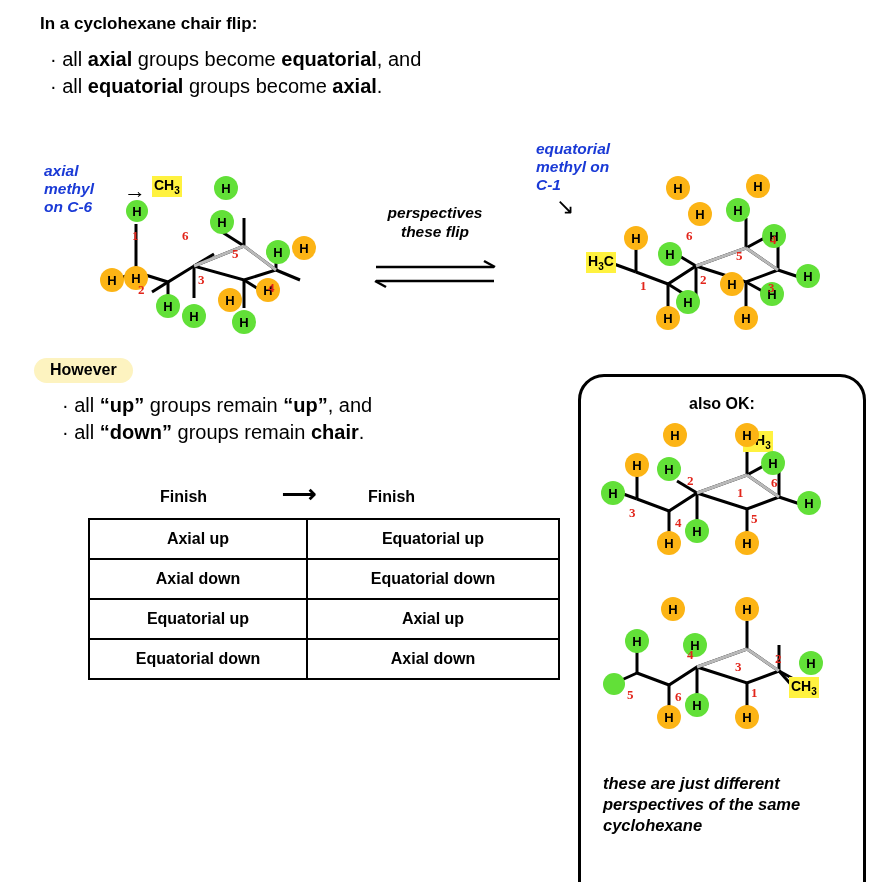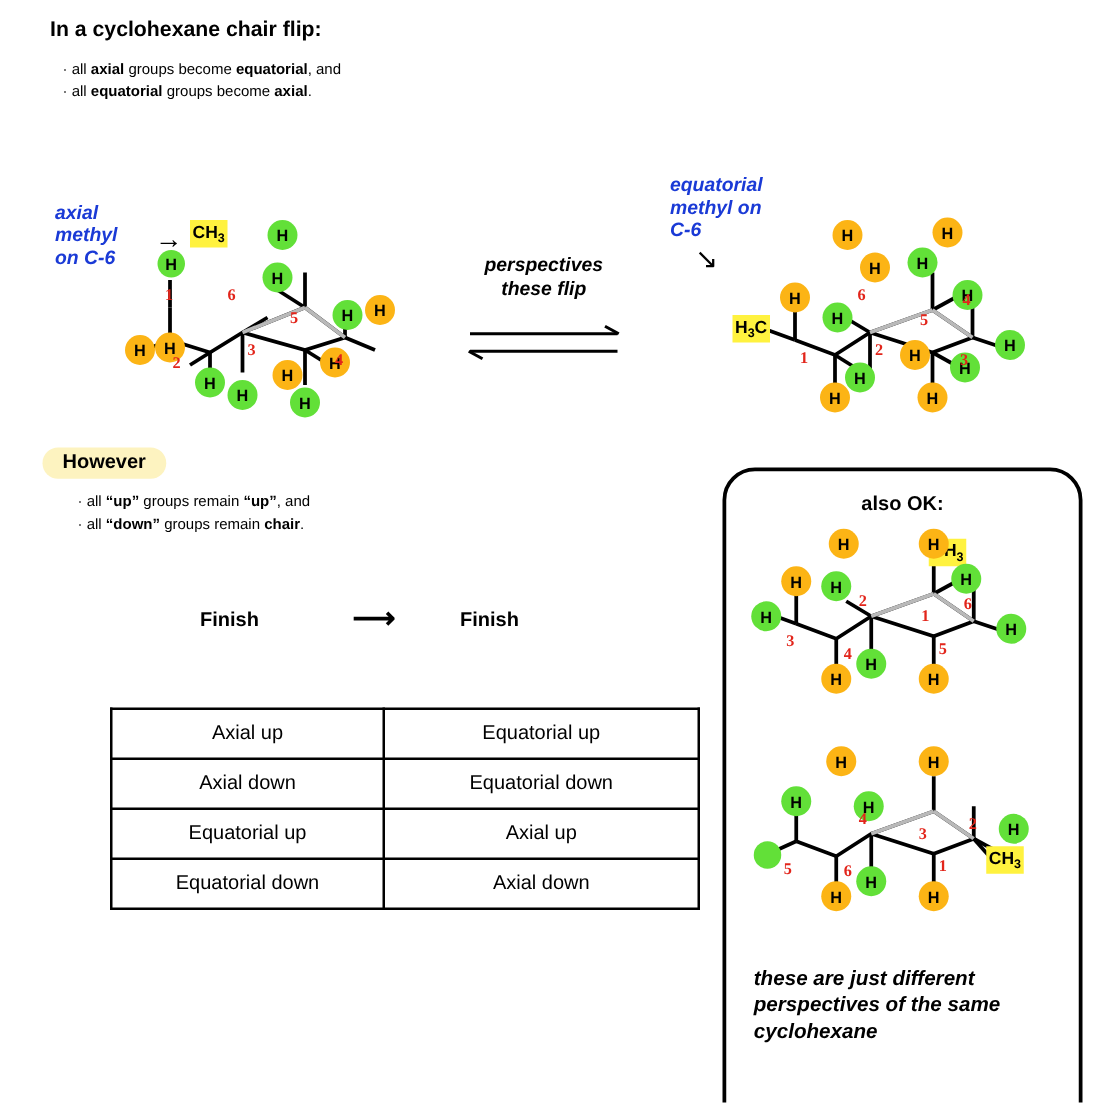--- a/index.html
+++ b/index.html
@@ -22,21 +22,21 @@
   }
   .abs { position: absolute; }
 
   
   .title {
     left: 40px; top: 14px;
     font-size: 17px;
     font-weight: bold;
   }
   .bullet-line {
-    font-size: 12px;
+    font-size: 20px;
     white-space: nowrap;
   }
   .bullets { left: 50px; top: 48px; }
   .bullets .bullet-line { margin-bottom: 4px; }
   .b { font-weight: bold; }
 
   
   .blue-italic {
     color: #1a3ad6;
     font-style: italic;
@@ -63,22 +63,21 @@
     padding: 3px 16px 4px 16px;
     font-weight: bold;
     font-size: 16px;
     display: inline-block;
   }
 
   
   .tbl {
     border-collapse: collapse;
     font-size: 16px;
-    font-weight: normal;
-    margin-top: 48px;
+    font-weight: bold;
   }
   .tbl td {
     border: 2px solid #000;
     text-align: center;
     padding: 10px 6px;
   }
   .tbl td.c1 { width: 204px; }
   .tbl td.c2 { width: 238px; }
   .hdr-row {
     font-weight: bold;
@@ -213,21 +212,21 @@
   <svg class="abs" style="left:368px; top:255px;" width="140" height="40">
     <line x1="8" y1="12" x2="126" y2="12" stroke="#000" stroke-width="2.5"></line>
     <polyline points="116,6 127,12" fill="none" stroke="#000" stroke-width="2.5"></polyline>
     <line x1="8" y1="26" x2="126" y2="26" stroke="#000" stroke-width="2.5"></line>
     <polyline points="18,32 7,26" fill="none" stroke="#000" stroke-width="2.5"></polyline>
   </svg>
 
   <div class="abs blue-italic" style="left:536px; top:140px;">
     <div>equatorial</div>
     <div>methyl on</div>
-    <div>C-6</div>
+    <div>C-1</div>
   </div>
   <div class="abs arrow-glyph" style="left:556px; top:196px; color:#000;">↘</div>
 
   <div class="abs" style="left:600px; top:172px; width:270px; height:170px;">
     <svg class="bonds" width="270" height="170">
       <polyline points="36,100 68,112 96,94 146,110 178,98 146,76 96,94" fill="none" stroke="#000" stroke-width="3"></polyline>
       <line x1="36" y1="100" x2="36" y2="76" stroke="#000" stroke-width="3"></line>
       <line x1="68" y1="112" x2="68" y2="138" stroke="#000" stroke-width="3"></line>
       <line x1="96" y1="94" x2="96" y2="126" stroke="#000" stroke-width="3"></line>
       <line x1="146" y1="110" x2="146" y2="138" stroke="#000" stroke-width="3"></line>

